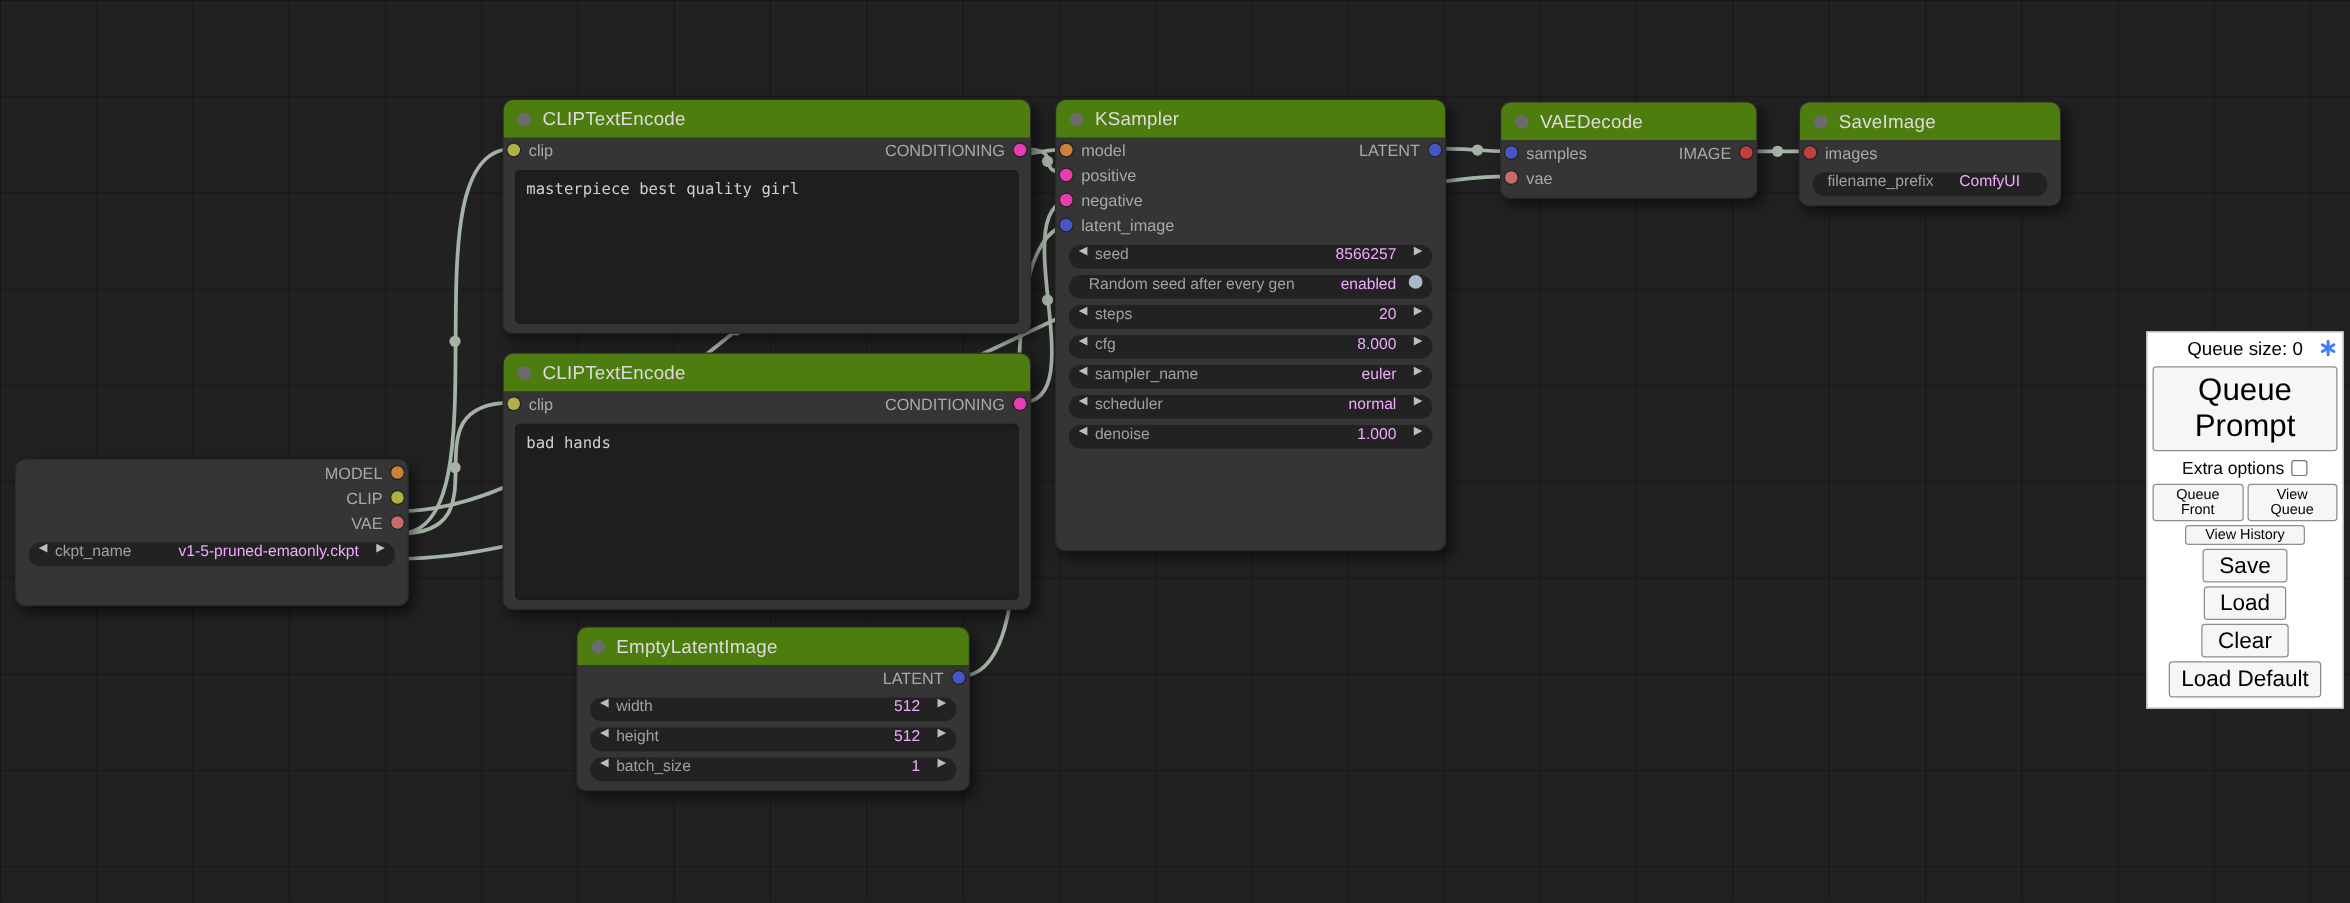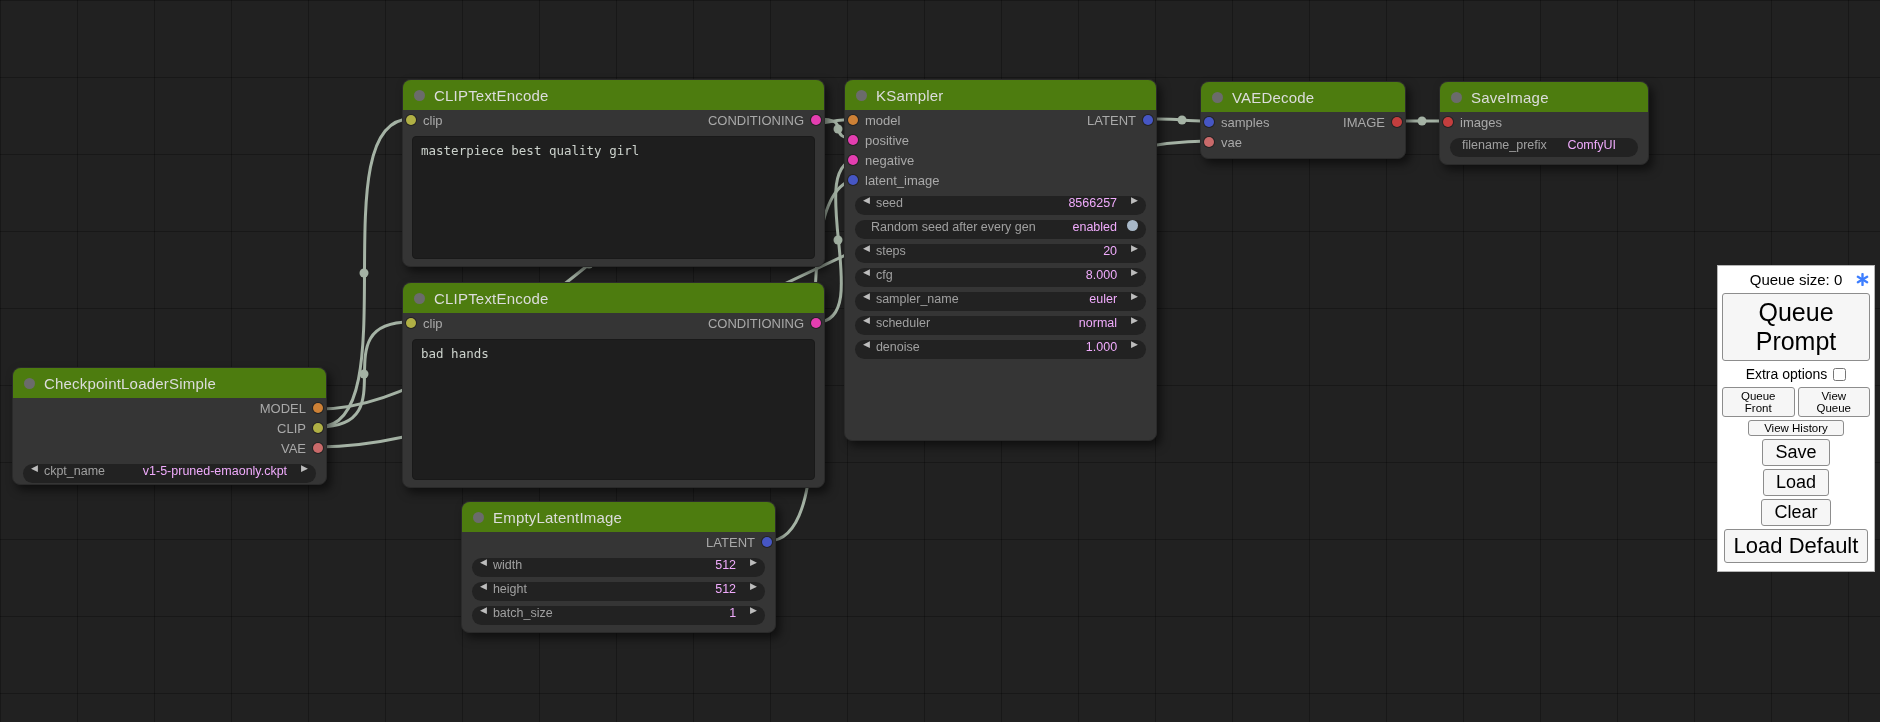--- a/index.html
+++ b/index.html
@@ -68,21 +68,21 @@
   .btn {
     font-family:"Liberation Sans",sans-serif; background:#f6f6f6;
     border:1px solid #8d8d8d; border-radius:3px; color:#000; cursor:pointer;
   }
   .btn-queue { width:100%; font-size:25px; padding:4px 0; }
   .extra-row { display:flex; align-items:center; gap:6px; font-size:14px; padding:2px 0; }
   .small-row { width:100%; display:flex; gap:3px; }
   .btn-small { flex:1; font-size:11.5px; padding:2px 16px; }
   .btn-history { width:96px; font-size:11.5px; padding:1px 0; }
   .btn-med { font-size:18px; padding:2px 12px; }
-  .btn-wide { font-size:22px; padding:3px 9px; }
+  .btn-wide { font-size:18px; padding:3px 9px; }
 </style>
 </head>
 <body>
 
 <div class="canvas">
 
   <svg class="wires" width="1880" height="722">
     <path d="M319 409 C 499 409, 680 119, 860 119" stroke="#a5b3a5"></path>
     <path d="M319 427 C 409 427, 320 119, 410 119" stroke="#a5b3a5"></path>
     <path d="M319 427 C 409 427, 320 322, 410 322" stroke="#a5b3a5"></path>
@@ -97,24 +97,20 @@
     <circle cx="364" cy="374" r="4.5" fill="#a5b3a5"></circle>
     <circle cx="763" cy="294" r="4.5" fill="#a5b3a5"></circle>
     <circle cx="838" cy="129" r="4.5" fill="#a5b3a5"></circle>
     <circle cx="838" cy="240" r="4.5" fill="#a5b3a5"></circle>
     <circle cx="814" cy="360" r="4.5" fill="#a5b3a5"></circle>
     <circle cx="1182" cy="120" r="4.5" fill="#a5b3a5"></circle>
     <circle cx="1422" cy="121" r="4.5" fill="#a5b3a5"></circle>
   </svg>
 
   <div class="node" style="left:12px; top:367px; width:315px; height:118px;">
-    <div class="node-title">
-      <span class="title-dot"></span>
-      <span>CheckpointLoaderSimple</span>
-    </div>
     <div class="slot-row">
       <div class="slot out">
         <span>MODEL</span>
         <span class="dot" style="background-color: rgb(205, 129, 54);"></span>
       </div>
     </div>
     <div class="slot-row">
       <div class="slot out">
         <span>CLIP</span>
         <span class="dot" style="background-color: rgb(176, 176, 69);"></span>

